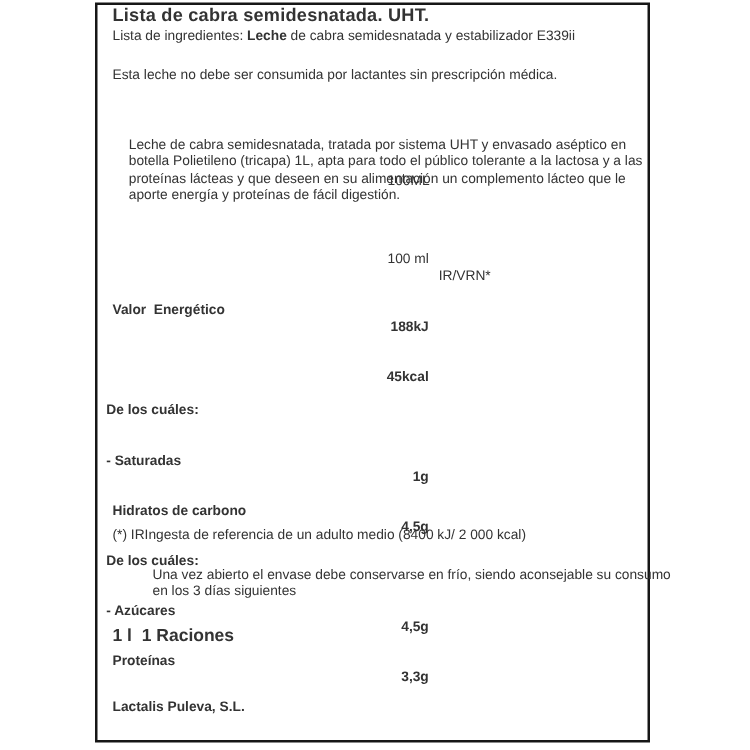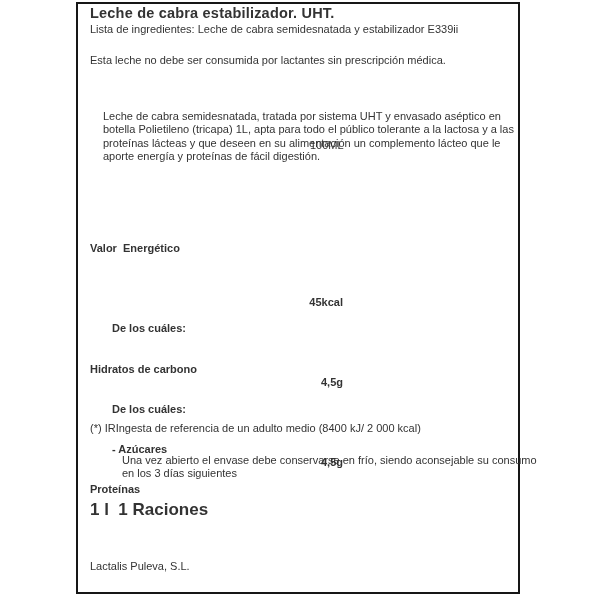--- a/index.html
+++ b/index.html
@@ -25,86 +25,97 @@
   .sheet * { white-space: pre-wrap; }
   .abs { position: absolute; }
   .t11 { font-size: 11px; line-height: 13.4px; }
   .title {
     left: 12px; top: 1px;
     font-size: 14.5px;
     font-weight: bold;
     letter-spacing: 0.2px;
   }
   .ingredients { left: 12px; top: 19px; }
-  .bold { font-weight: normal; }
+  .bold { font-weight: bold; }
   .warning { left: 12px; top: 50px; text-align: right; }
   .description { left: 25px; top: 63px; width: 421px; margin-top: 43px; }
   .serving-header { left: 232px; top: 135px; }
   .col-header { left: 0; top: 184px; width: 100%; height: 13px; }
   .col-amount { position: absolute; left: 232px; }
   .col-ri { position: absolute; left: 273px; }
   .ntable { left: 0; top: 198px; width: 100%; }
   .nrow { position: relative; height: 13.3px; font-weight: bold; }
   .nrow .lbl { position: absolute; left: 12px; }
-  .nrow.indent .lbl { left: 34px; text-align: center; }
+  .nrow.indent .lbl { left: 7px; text-align: center; }
   .nrow .val { position: absolute; left: 140px; width: 125px; text-align: right; }
   .nrow .ri { position: absolute; left: 296px; }
   .footnote { left: 12px; top: 418px; }
   .storage { left: 12px; top: 450px; width: 417px; margin-left: 32px; }
-  .servings { left: 12px; top: 496px; font-size: 17px; font-weight: bold; }
+  .servings { left: 12px; top: 496px; font-size: 14px; font-weight: bold; }
   .manufacturer { left: 12px; top: 529px; line-height: 13.6px; }
 </style>
 </head>
 <body>
 
 <div class="sheet">
 
-  <div class="abs title">Leche de cabra estabilizador. UHT.</div>
+  <div class="abs title">Lista de cabra semidesnatada. UHT.</div>
 
   <div class="abs ingredients t11"><span>Lista de ingredientes: </span><span class="bold">Leche</span><span> de cabra semidesnatada y estabilizador E339ii</span></div>
 
   <div class="abs warning t11">Esta leche no debe ser consumida por lactantes sin prescripción médica.</div>
 
   <div class="abs description t11">Leche de cabra semidesnatada, tratada por sistema UHT y envasado aséptico en botella Polietileno (tricapa) 1L, apta para todo el público tolerante a la lactosa y a las proteínas lácteas y que deseen en su alimentación un complemento lácteo que le aporte energía y proteínas de fácil digestión.</div>
 
   <div class="abs serving-header t11">100ML</div>
 
+  <div class="abs col-header t11">
+    <span class="col-amount">100 ml</span>
+    <span class="col-ri">IR/VRN*</span>
+  </div>
 
   <div class="abs ntable t11">
     <div class="nrow">
       <span class="lbl">Valor  Energético</span>
+      <span class="val">188kJ</span>
       <span class="ri"></span>
     </div>
     <div class="nrow">
       <span class="lbl"></span>
       <span class="val">45kcal</span>
       <span class="ri"></span>
     </div>
     <div class="nrow indent">
       <span class="lbl">De los cuáles:</span>
       <span class="val"></span>
+      <span class="ri"></span>
+    </div>
+    <div class="nrow indent">
+      <span class="lbl">- Saturadas</span>
+      <span class="val">1g</span>
       <span class="ri"></span>
     </div>
     <div class="nrow">
       <span class="lbl">Hidratos de carbono</span>
       <span class="val">4,5g</span>
       <span class="ri"></span>
     </div>
     <div class="nrow indent">
       <span class="lbl">De los cuáles:</span>
       <span class="val"></span>
       <span class="ri"></span>
     </div>
     <div class="nrow indent">
       <span class="lbl">- Azúcares</span>
       <span class="val">4,5g</span>
       <span class="ri"></span>
     </div>
     <div class="nrow">
       <span class="lbl">Proteínas</span>
+      <span class="val">3,3g</span>
       <span class="ri"></span>
     </div>
     <div class="nrow">
       
       
       <span class="ri"></span>
     </div>
     
   </div>
 

